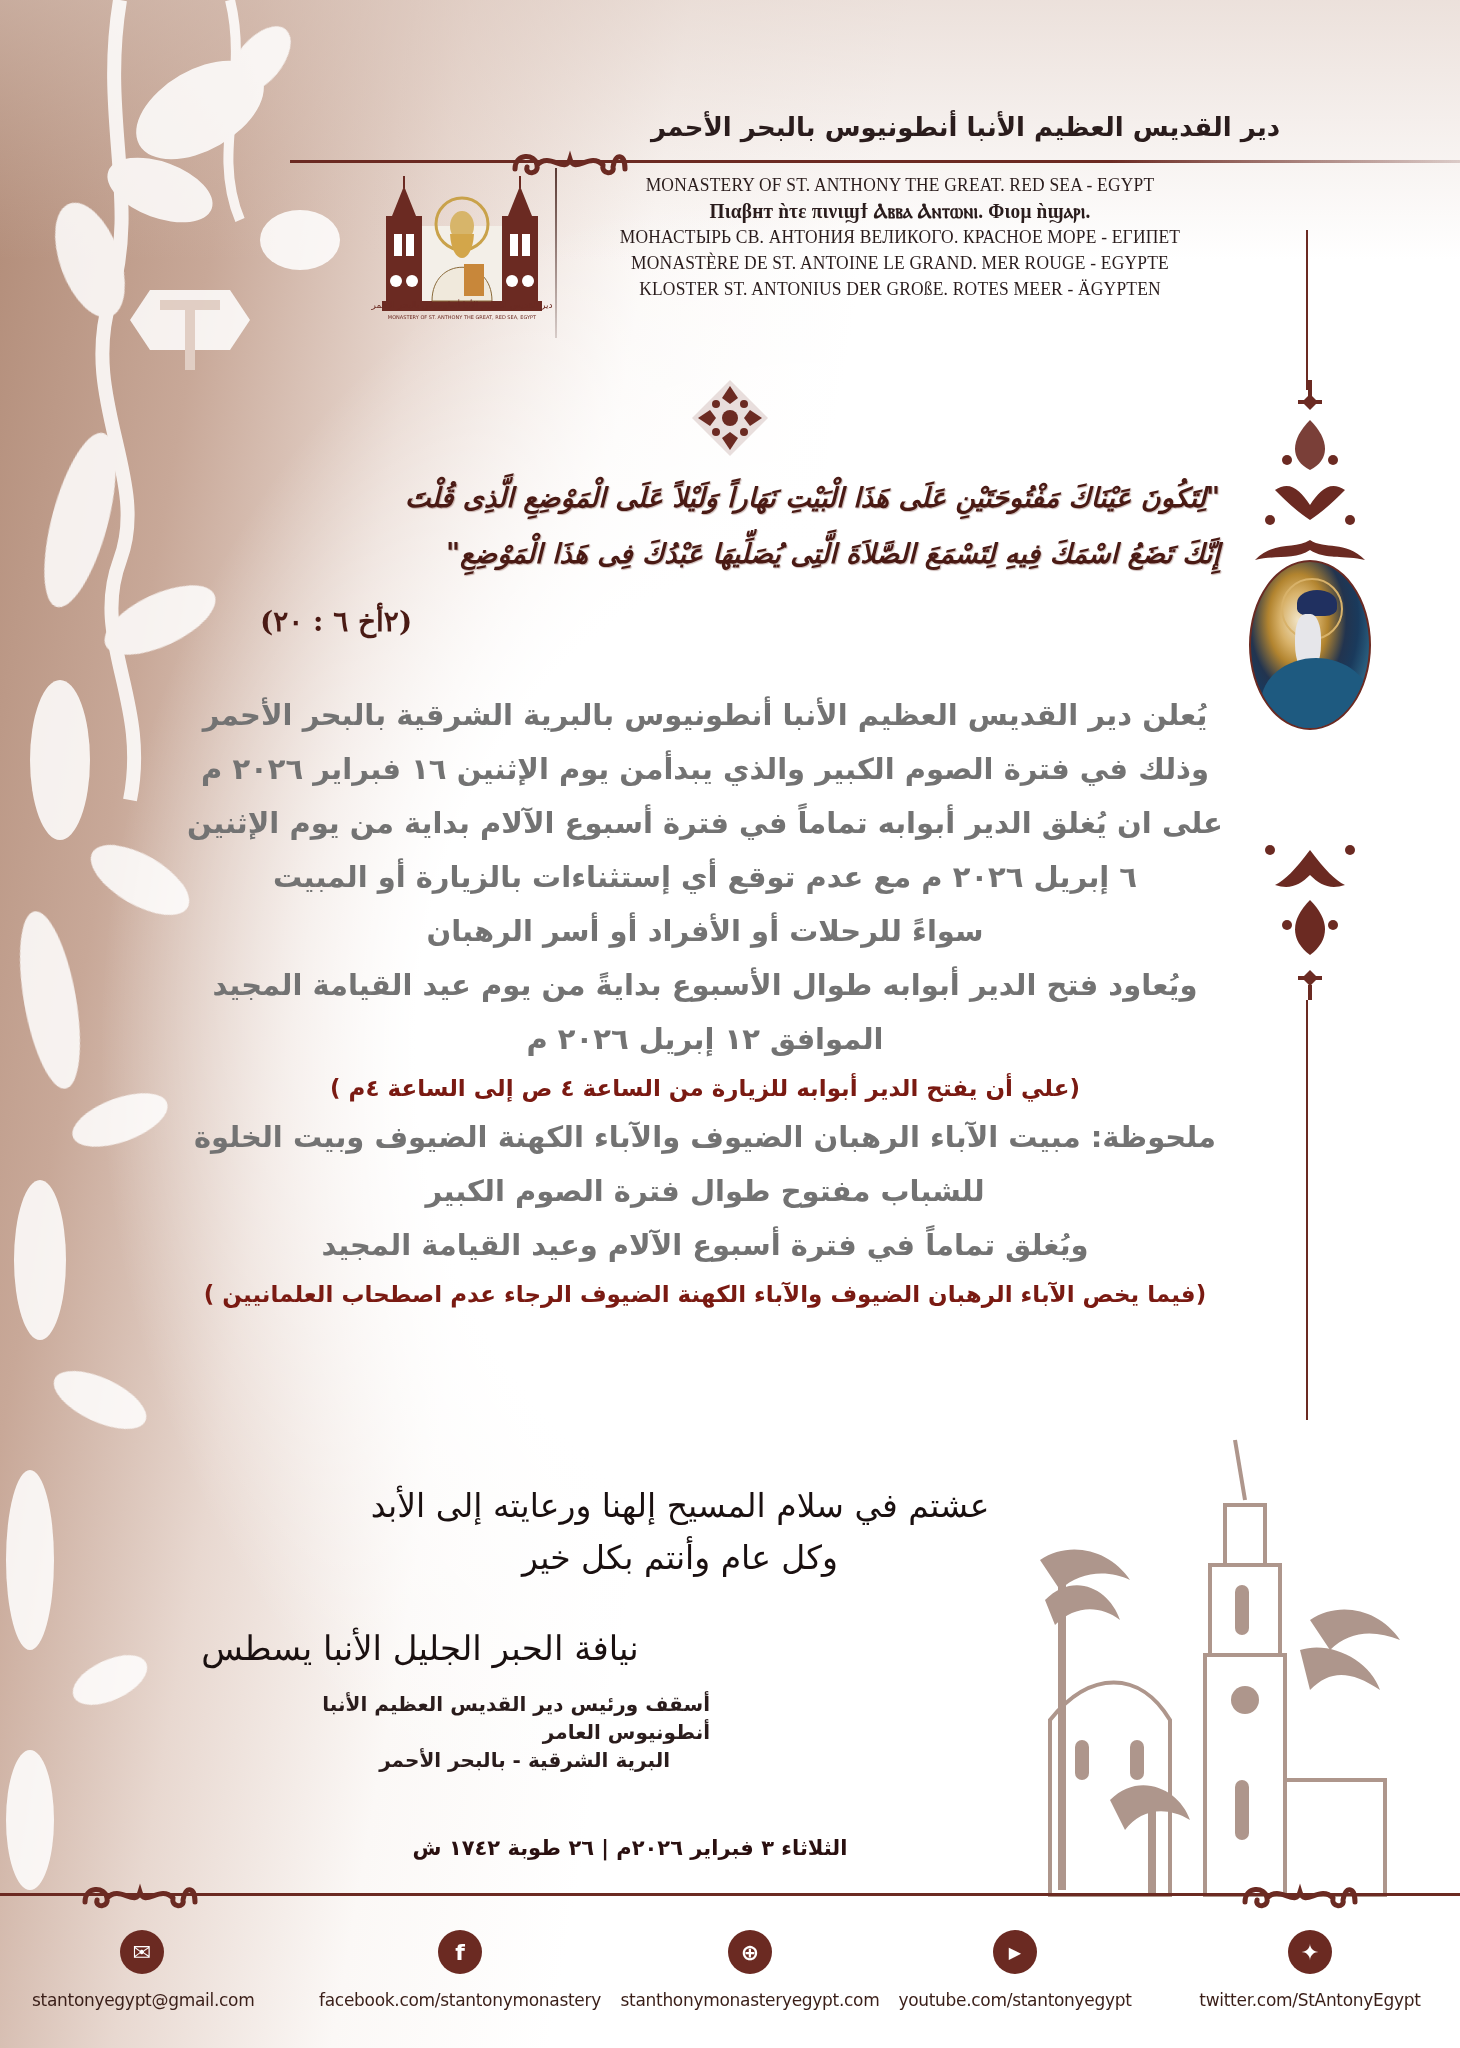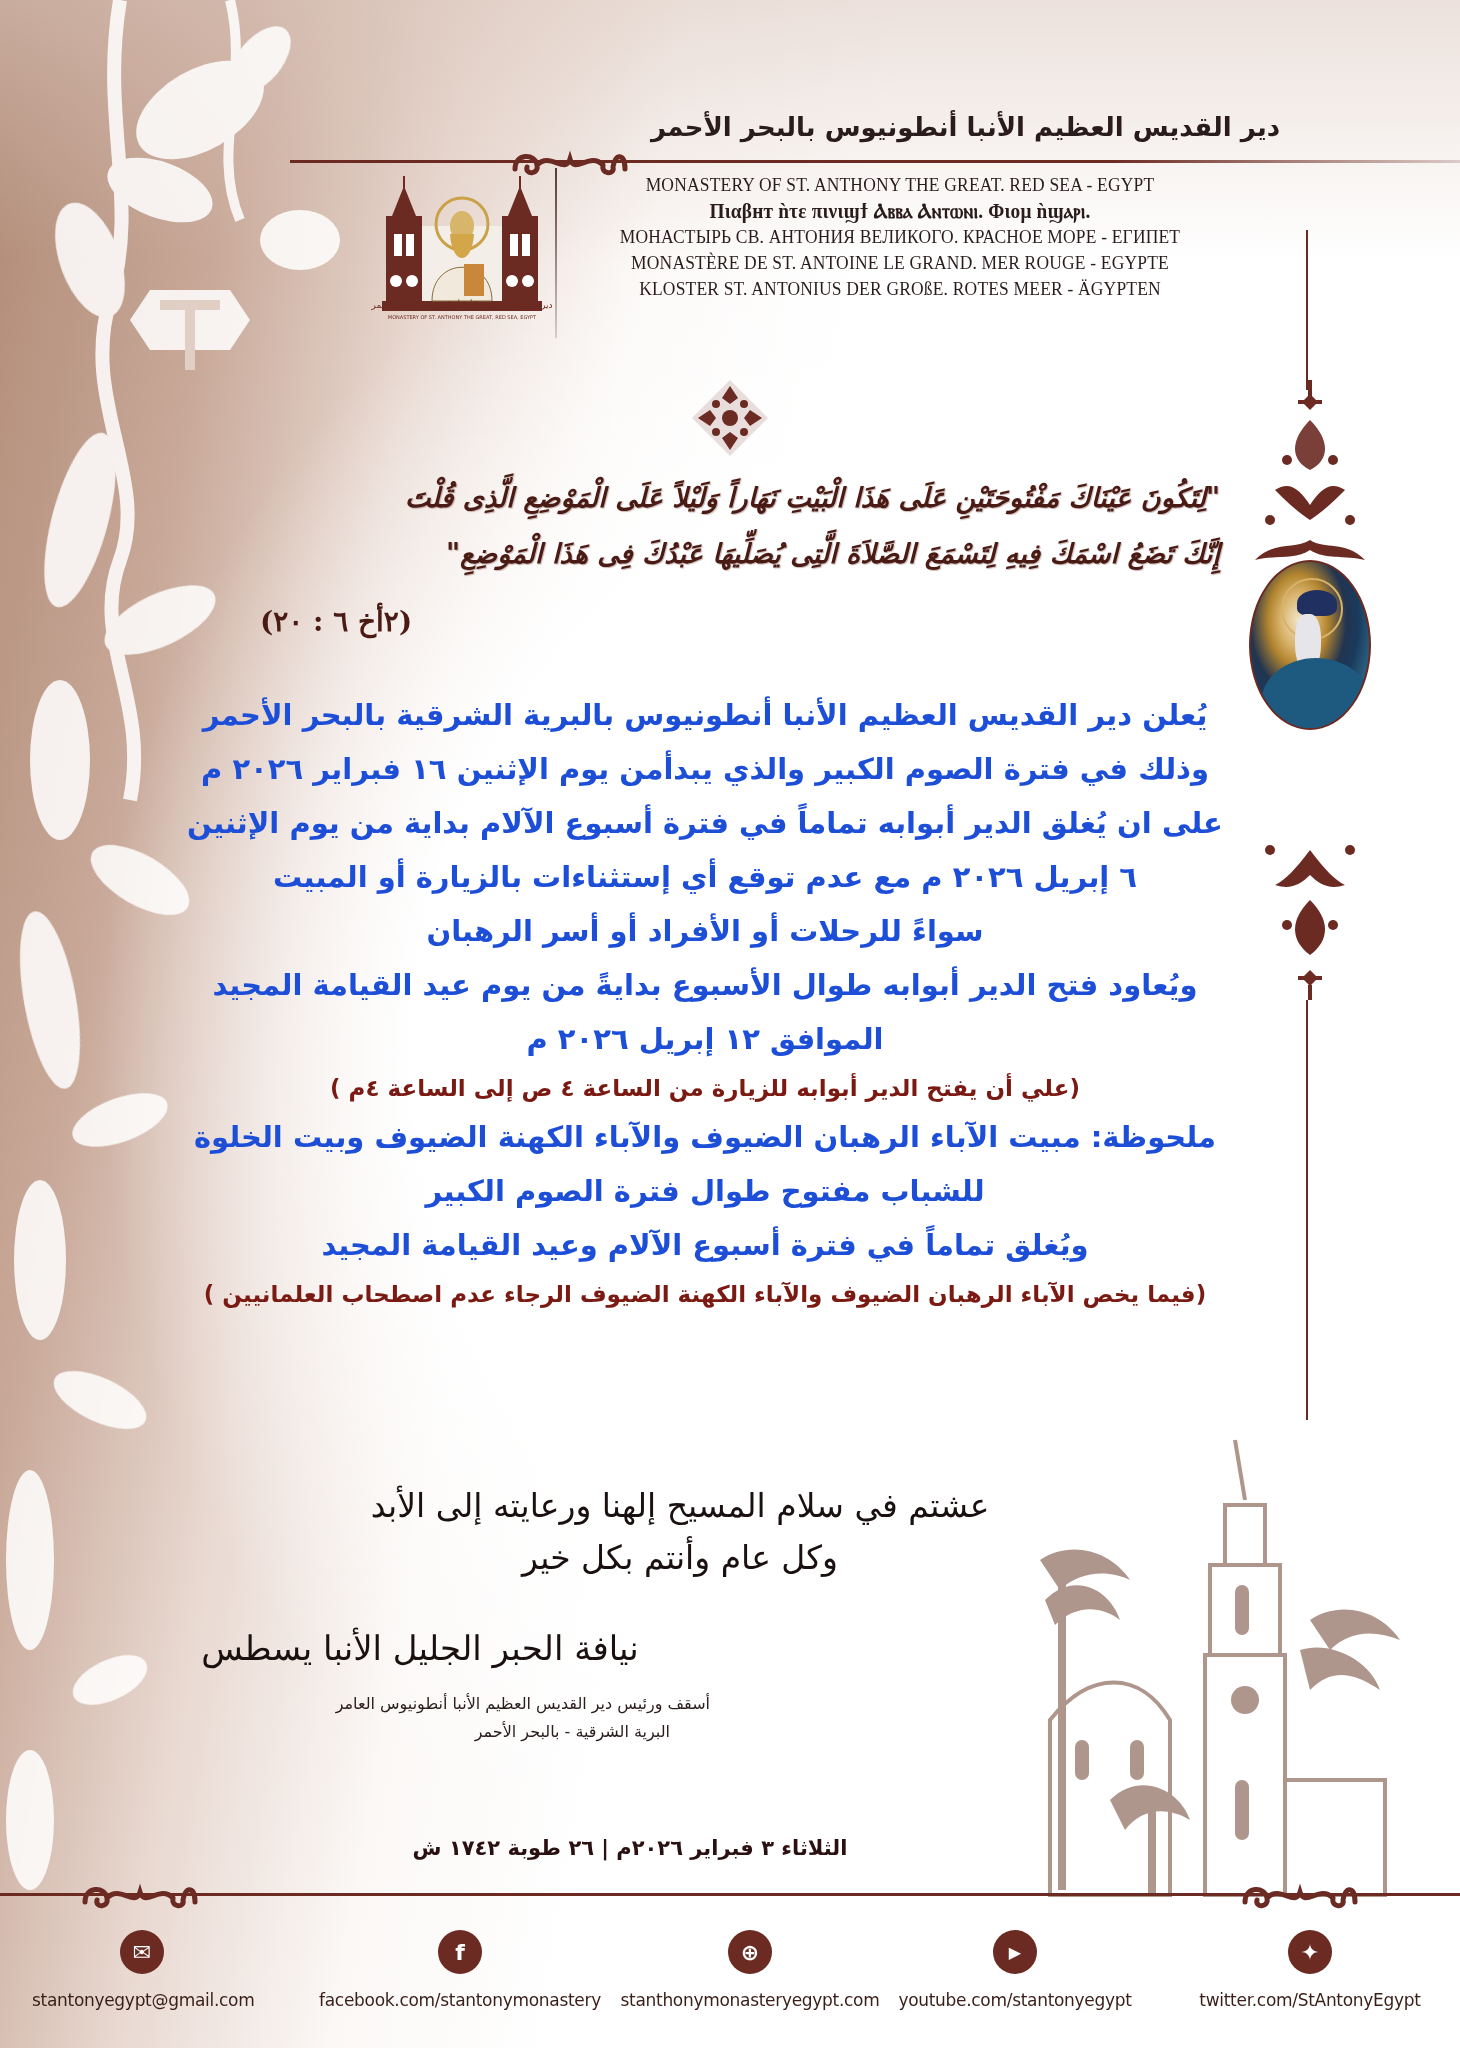--- a/index.html
+++ b/index.html
@@ -82,37 +82,37 @@
   }
   .quote-ref {
     position: absolute; left: 260px; top: 605px; width: 160px; direction: rtl; text-align: left;
     font-family: "DejaVu Serif", serif; font-weight: bold; font-size: 28px; color: #4a1a14;
   }
 
   
   .body {
     position: absolute; left: 170px; top: 688px; width: 1070px; direction: rtl; text-align: center;
   }
-  .line { font-family: "DejaVu Sans", sans-serif; font-weight: bold; color: #1d4ed8; white-space: nowrap; }
+  .line { font-family: "DejaVu Sans", sans-serif; font-weight: bold; color: #737373; white-space: nowrap; }
   .l-main { font-size: 29px; height: 54px; line-height: 54px; }
   .l-red { font-size: 23px; color: #7a1a12; height: 44px; line-height: 44px; }
   .u { text-decoration: underline; text-decoration-thickness: 2px; text-underline-offset: 8px; }
 
   
   .closing {
     position: absolute; left: 330px; top: 1480px; width: 700px; direction: rtl; text-align: center;
     font-family: "DejaVu Serif", serif; color: #1a1010; font-size: 33px; line-height: 52px;
   }
   .sig-name {
     position: absolute; left: 200px; top: 1628px; width: 440px; direction: rtl; text-align: center;
     font-family: "DejaVu Serif", serif; font-size: 34px; color: #1a1010;
   }
   .sig-title {
     position: absolute; left: 240px; top: 1690px; width: 470px; direction: rtl; 
-    font-family: "DejaVu Sans", sans-serif; font-weight: normal; font-size: 16px; color: #2a1c1c; line-height: 28px;
+    font-family: "DejaVu Sans", sans-serif; font-weight: bold; font-size: 20px; color: #2a1c1c; line-height: 28px;
   }
   .date-line {
     position: absolute; left: 360px; top: 1828px; width: 540px; direction: rtl; text-align: center;
     font-family: "DejaVu Sans", sans-serif; font-weight: bold; font-size: 21px; color: #2a1010; margin-top: 8px;
   }
   .church-sketch { position: absolute; left: 1030px; top: 1420px; width: 430px; height: 480px; opacity: 0.85; }
 
   
   .footer-rule { position: absolute; left: 0; top: 1893px; width: 1460px; height: 3px; background: #6b2a22; }
   .footer { position: absolute; left: 0; top: 1930px; width: 1460px; height: 110px; }

